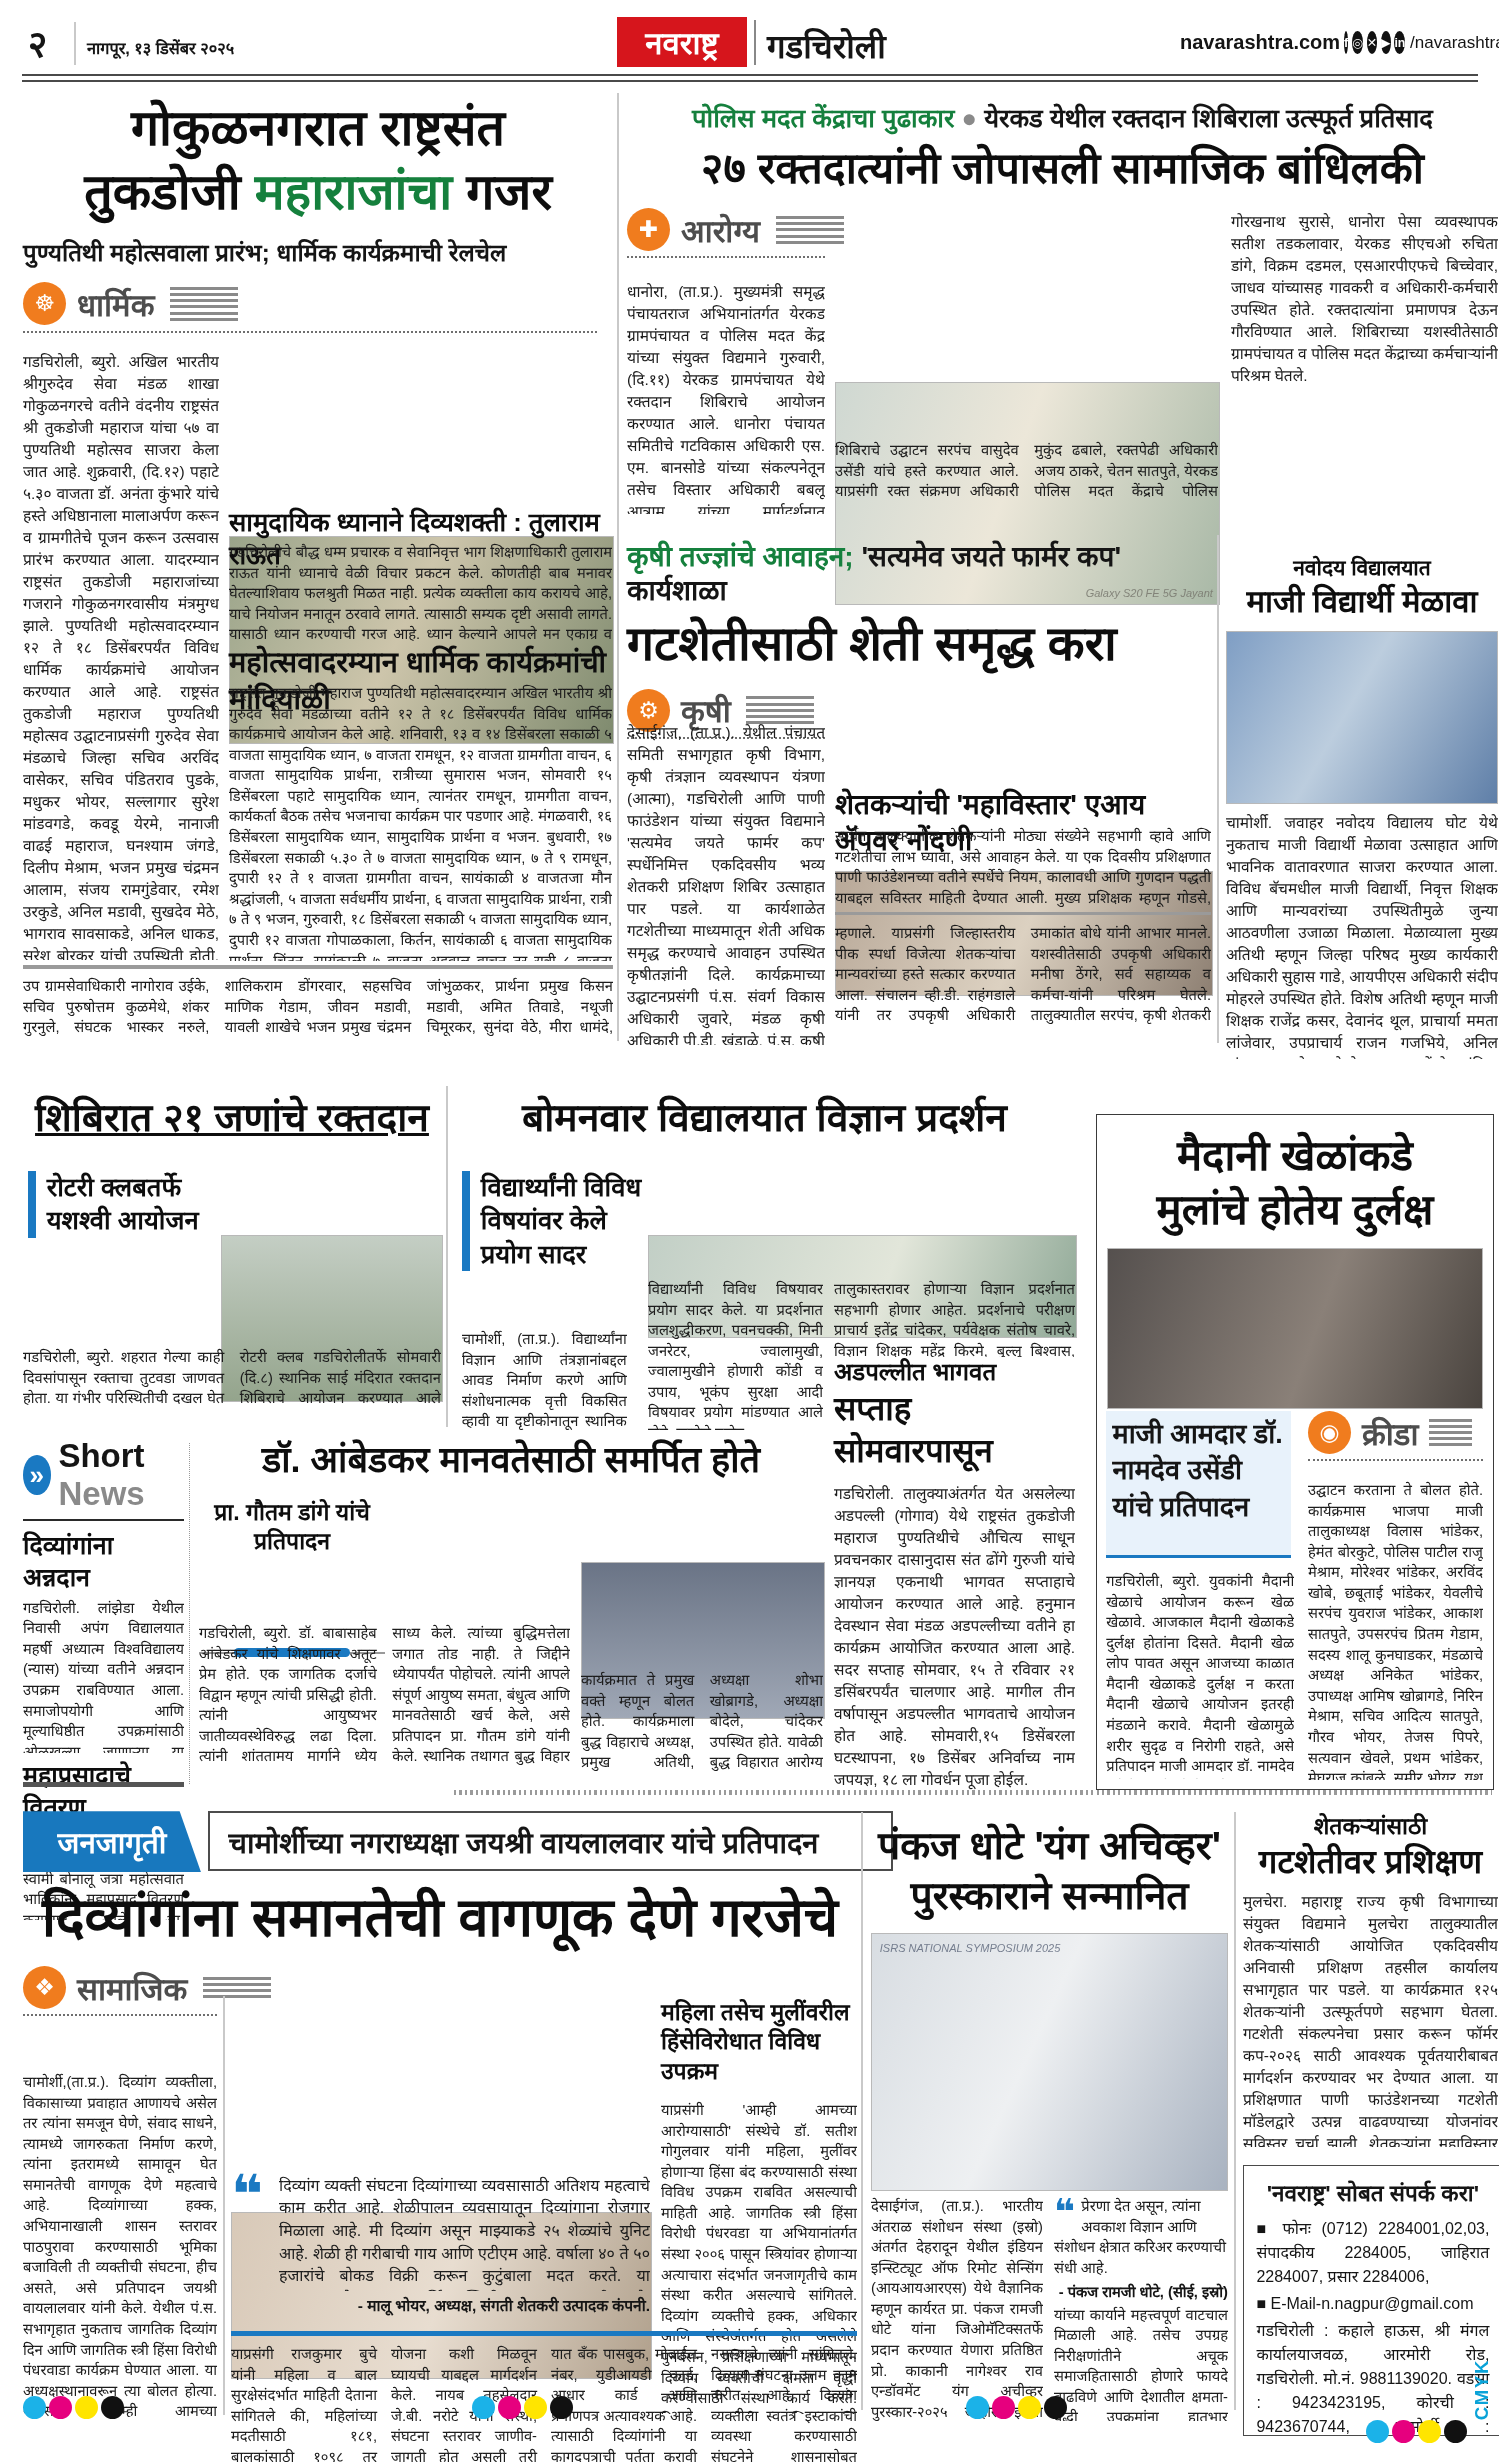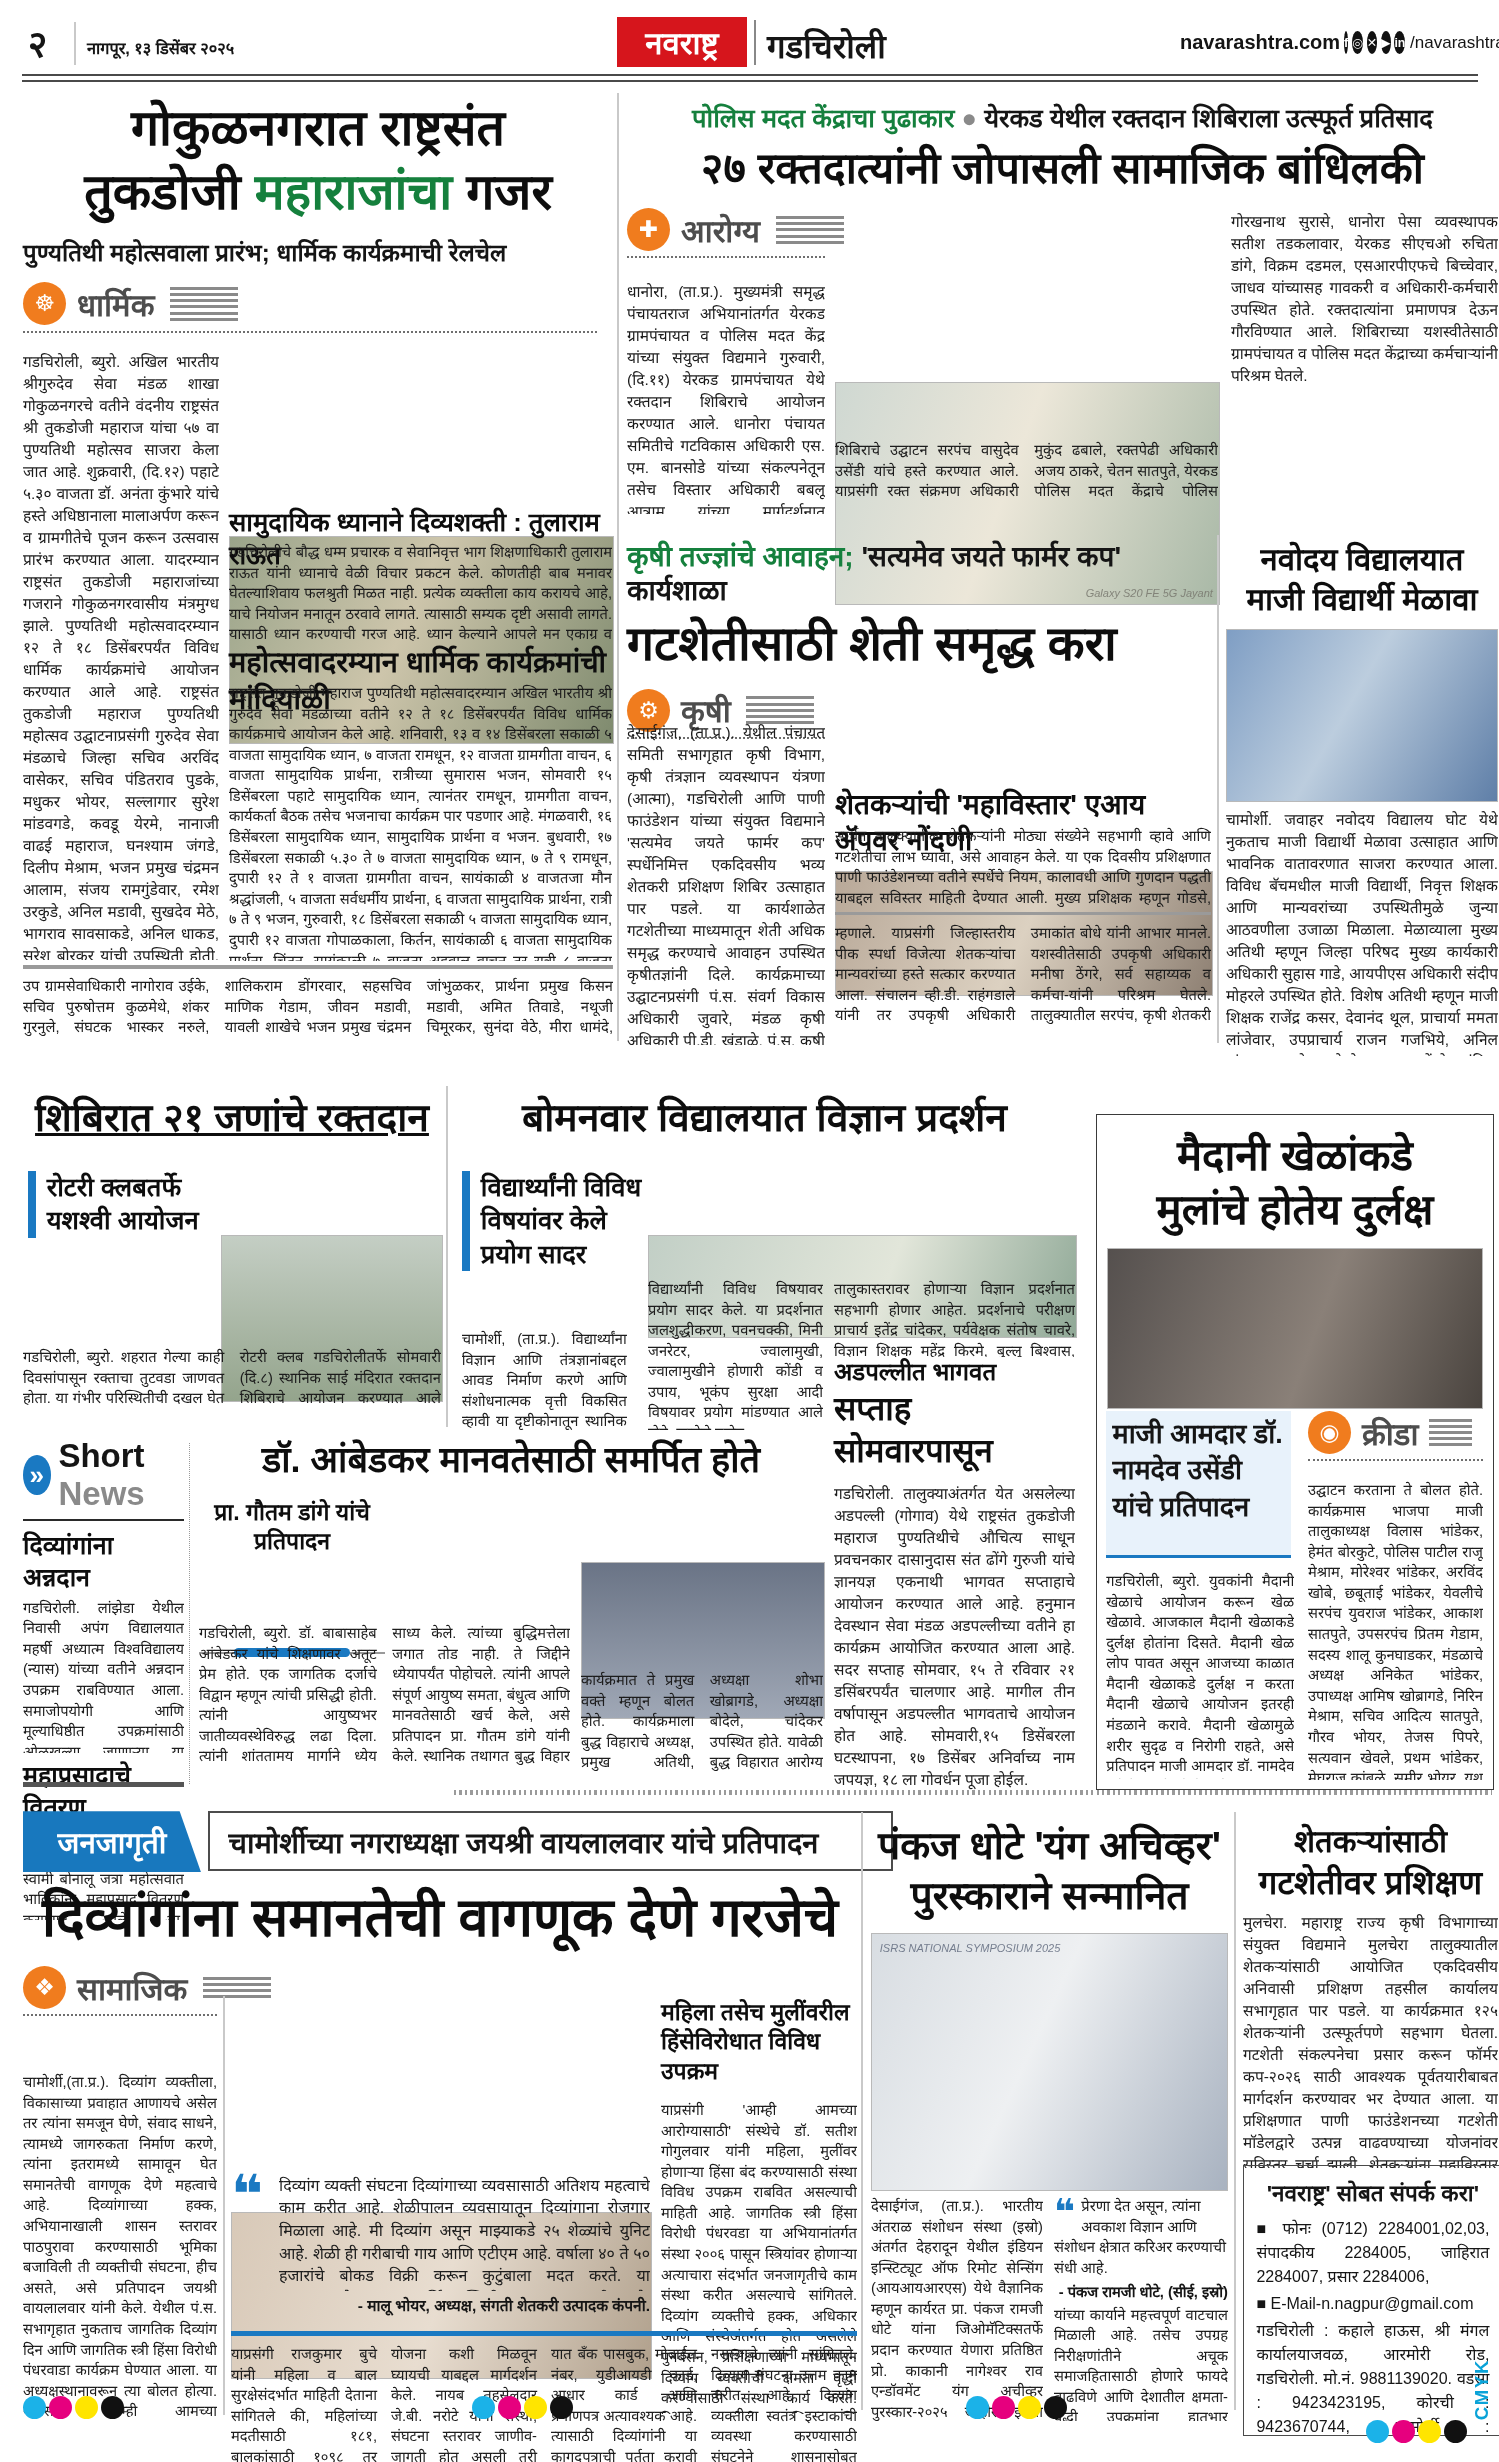--- a/index.html
+++ b/index.html
@@ -156,21 +156,21 @@
     <div class="abs photo" style="left:208px;top:132px;width:376px;height:123px;background:linear-gradient(115deg,#b8a898,#dcd1c1 50%,#8d7f72);"></div>
     <div class="abs hl" style="left:208px;top:261px;width:376px;font-size:28px;">शेतकऱ्यांची 'महाविस्तार' एआय ॲपवर नोंदणी</div>
     <div class="abs body-txt body-sm" style="left:208px;top:300px;width:376px;height:81px;">स्पर्धेत तालुक्यातील शेतकऱ्यांनी मोठ्या संख्येने सहभागी व्हावे आणि गटशेतीचा लाभ घ्यावा, असे आवाहन केले. या एक दिवसीय प्रशिक्षणात पाणी फाउंडेशनच्या वतीने स्पर्धेचे नियम, कालावधी आणि गुणदान पद्धती याबद्दल सविस्तर माहिती देण्यात आली. मुख्य प्रशिक्षक म्हणून गोडसे, अक्षय आतला, इम्रान पठाण यांनी शेतकऱ्यांना मार्गदर्शन केले. तसेच उपस्थित शेतकऱ्यांची 'महाविस्तार' एआय ॲपवर नोंदणी करण्यात आली.</div>
     <div class="abs hrule" style="left:208px;top:386px;width:376px;height:3.1px;"></div>
     <div class="abs body-txt body-sm cols2" style="left:208px;top:397px;width:376px;height:121px;">म्हणाले. याप्रसंगी जिल्हास्तरीय पीक स्पर्धा विजेत्या शेतकऱ्यांचा मान्यवरांच्या हस्ते सत्कार करण्यात आला. संचालन व्ही.डी. राहंगडाले यांनी तर उपकृषी अधिकारी उमाकांत बोधे यांनी आभार मानले. यशस्वीतेसाठी उपकृषी अधिकारी मनीषा ठेंगरे, सर्व सहाय्यक व कर्मचा-यांनी परिश्रम घेतले. तालुक्यातील सरपंच, कृषी शेतकरी तसेच कृषी विभाग, पंचायत समिती आणि माविमचे अधिकारी-कर्मचारी बहूसंख्येने उपस्थित होते.</div>
   </div>
 
   <div class="abs vrule" style="left:1217px;top:535px;height:508px;"></div>
 
   <div class="abs" style="left:1226px;top:526px;width:272px;height:518px;">
-    <div class="hl center" style="font-size:31px;margin-top:14px;">नवोदय विद्यालयात</div>
+    <div class="hl center" style="font-size:21px;margin-top:29px;">नवोदय विद्यालयात</div>
     <div class="hl center" style="font-size:31px;">माजी विद्यार्थी मेळावा</div>
     <div class="photo" style="width:270px;height:171px;margin-top:9.3px;background:linear-gradient(120deg,#7f9ec4,#bccdde 45%,#5f7fa8);"></div>
     <div class="body-txt" style="height:247px;margin-top:7.8px;">चामोर्शी. जवाहर नवोदय विद्यालय घोट येथे नुकताच माजी विद्यार्थी मेळावा उत्साहात आणि भावनिक वातावरणात साजरा करण्यात आला. विविध बॅचमधील माजी विद्यार्थी, निवृत्त शिक्षक आणि मान्यवरांच्या उपस्थितीमुळे जुन्या आठवणीला उजाळा मिळाला. मेळाव्याला मुख्य अतिथी म्हणून जिल्हा परिषद मुख्य कार्यकारी अधिकारी सुहास गाडे, आयपीएस अधिकारी संदीप मोहरले उपस्थित होते. विशेष अतिथी म्हणून माजी शिक्षक राजेंद्र कसर, देवानंद थूल, प्राचार्या ममता लांजेवार, उपप्राचार्य राजन गजभिये, अनिल मांडवकर, सुरेश भोरगे, नथुराम लेंगुरे, संगिता कसर, ज्योत्स्ना मांडवकर, मनीषा येलेकर उपस्थित होते. माजी विद्यार्थ्यांनी इयत्ता १० आणि १२ वीच्या विद्यार्थ्यांसाठी करिअर मार्गदर्शन सत्र घेतले. सत्रातून स्पर्धा परीक्षा, शिक्षण मार्ग आणि करिअर संधींबद्दल उपयुक्त माहिती देण्यात आली. कार्यक्रमाचे संचालन डॉ.पुरुषोत्तम गायकवाड यांनी केले.</div>
   </div>
 
   <div class="abs" style="left:23px;top:1079px;width:418px;height:351px;">
     <div class="hl center" style="font-size:39px;margin-top:14px;text-decoration:underline;">शिबिरात २१ जणांचे रक्तदान</div>
     <div class="abs bluebar" style="left:4.7px;top:92px;width:169px;font-size:25.6px;">रोटरी क्लबतर्फे यशश्वी आयोजन</div>
     <div class="abs photo" style="left:198px;top:92px;width:220px;height:165px;background:linear-gradient(#c4cec4,#94a48c);"></div>
     <div class="abs body-txt body-sm cols2" style="left:0;top:268px;width:418px;height:81px;">गडचिरोली, ब्युरो. शहरात गेल्या काही दिवसांपासून रक्ताचा तुटवडा जाणवत होता. या गंभीर परिस्थितीची दखल घेत रोटरी क्लब गडचिरोलीतर्फे सोमवारी (दि.८) स्थानिक साई मंदिरात रक्तदान शिबिराचे आयोजन करण्यात आले होते. शिबिरात २१ दात्यांनी रक्तदान करून सामाजिक कर्तव्य पार पाडले. शिबिरात अनेक नागरिकांची आरोग्य तपासणी करण्यात आली. नंदकिशोर काबरा, माजी अध्यक्ष सुनील बट्टूवार, कविता मोहरकर, अजय भरलावार, संजय गुप्ता, सतीश त्रिनगरीवार, रजनीश कोल्हे, पुनम सूचक, रश्मी, दिवाकर बारसागडे, प्रतिभा रामटेके, मधुर हेमके, प्रसाद पवार, अंकित गवारे व इतर सदस्यांनी सहकार्य केले. कार्यक्रमात रक्तदात्यांना भेटवस्तू व प्रमाणपत्राचे वाटप करण्यात आले.</div>
@@ -288,21 +288,21 @@
       <span style="font-size:36px;font-weight:800;color:#1a79c2;line-height:.9;float:left;margin-right:6.2px;">❝</span>
       <span class="body-txt body-sm" style="display:inline;">प्रेरणा देत असून, त्यांना अवकाश विज्ञान आणि संशोधन क्षेत्रात करिअर करण्याची संधी आहे.</span>
       <div class="attr" style="font-size:14.7px;margin:3.1px 0;">- पंकज रामजी धोटे, (सीई, इस्रो)</div>
       <div class="body-txt body-sm">यांच्या कार्याने महत्त्वपूर्ण वाटचाल मिळाली आहे. तसेच उपग्रह निरीक्षणांतीने अचूक समाजहितासाठी होणारे फायदे वाढविणे आणि देशातील क्षमता-वृद्धी उपक्रमांना हातभार लावण्यात त्यांनी महत्त्वाची भूमिका बजावली आहे. वैद्यकीय आणि अभियांत्रिकी या पारंपरिक क्षेत्रांकडे विद्यार्थ्यांचा कल वाढत असताना, अवकाश क्षेत्र मात्र शांतपणे आणि वेगाने प्रगती करत आहे.</div>
     </div>
   </div>
 
   <div class="abs vrule" style="left:1234px;top:1812px;height:598px;"></div>
 
   <div class="abs" style="left:1243px;top:1802px;width:255px;height:357px;">
-    <div class="hl center" style="font-size:31px;margin-top:20px;">शेतकऱ्यांसाठी</div>
+    <div class="hl center" style="font-size:23px;margin-top:10px;">शेतकऱ्यांसाठी</div>
     <div class="hl center" style="font-size:33px;">गटशेतीवर प्रशिक्षण</div>
     <div class="body-txt" style="height:256px;margin-top:7.8px;">मुलचेरा. महाराष्ट्र राज्य कृषी विभागाच्या संयुक्त विद्यमाने मुलचेरा तालुक्यातील शेतकऱ्यांसाठी आयोजित एकदिवसीय अनिवासी प्रशिक्षण तहसील कार्यालय सभागृहात पार पडले. या कार्यक्रमात १२५ शेतकऱ्यांनी उत्स्फूर्तपणे सहभाग घेतला. गटशेती संकल्पनेचा प्रसार करून फॉर्मर कप-२०२६ साठी आवश्यक पूर्वतयारीबाबत मार्गदर्शन करण्यावर भर देण्यात आला. या प्रशिक्षणात पाणी फाउंडेशनच्या गटशेती मॉडेलद्वारे उत्पन्न वाढवण्याच्या योजनांवर सविस्तर चर्चा झाली. शेतकऱ्यांना महाविस्तार एआय ॲप्लिकेशनचा वापर कसा करावा, गट शेतीद्वारे उत्पादन वाढवणे, फॉर्मर कप योजनेचे फायदे यावर मार्गदर्शन करण्यात आले.</div>
   </div>
 
   <div class="abs contactbox" style="left:1243px;top:2165px;width:233px;height:247px;">
     <div class="ct">'नवराष्ट्र' सोबत संपर्क करा'</div>
     <div>■ फोनः (0712) 2284001,02,03, संपादकीय 2284005, जाहिरात 2284007, प्रसार 2284006,</div>
     <div style="margin-top:3.1px;">■ E-Mail-n.nagpur@gmail.com</div>
     <div style="margin-top:3.1px;">गडचिरोली : कहाले हाऊस, श्री मंगल कार्यालयाजवळ, आरमोरी रोड, गडचिरोली. मो.नं. 9881139020. वडसा : 9423423195, कोरची : 9423670744, चामोर्शी : 9588393135, आरमोरी : 8554935052, धानोरा : 7588772745, भामरागड : 9405444283, सिरोंचा : 9404459585, अहेरी : 9405131650, कुरखेडा : 8329745102.</div>
   </div>

